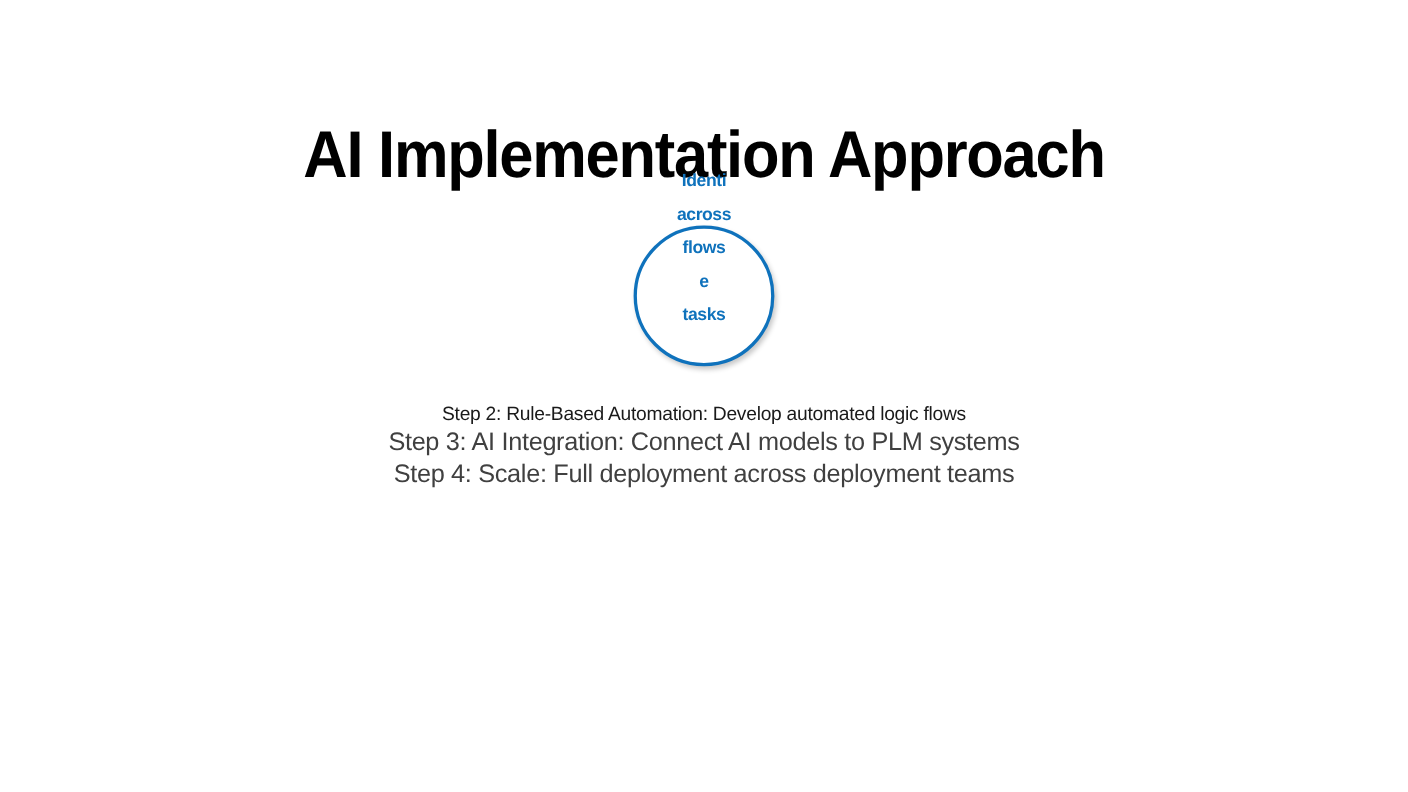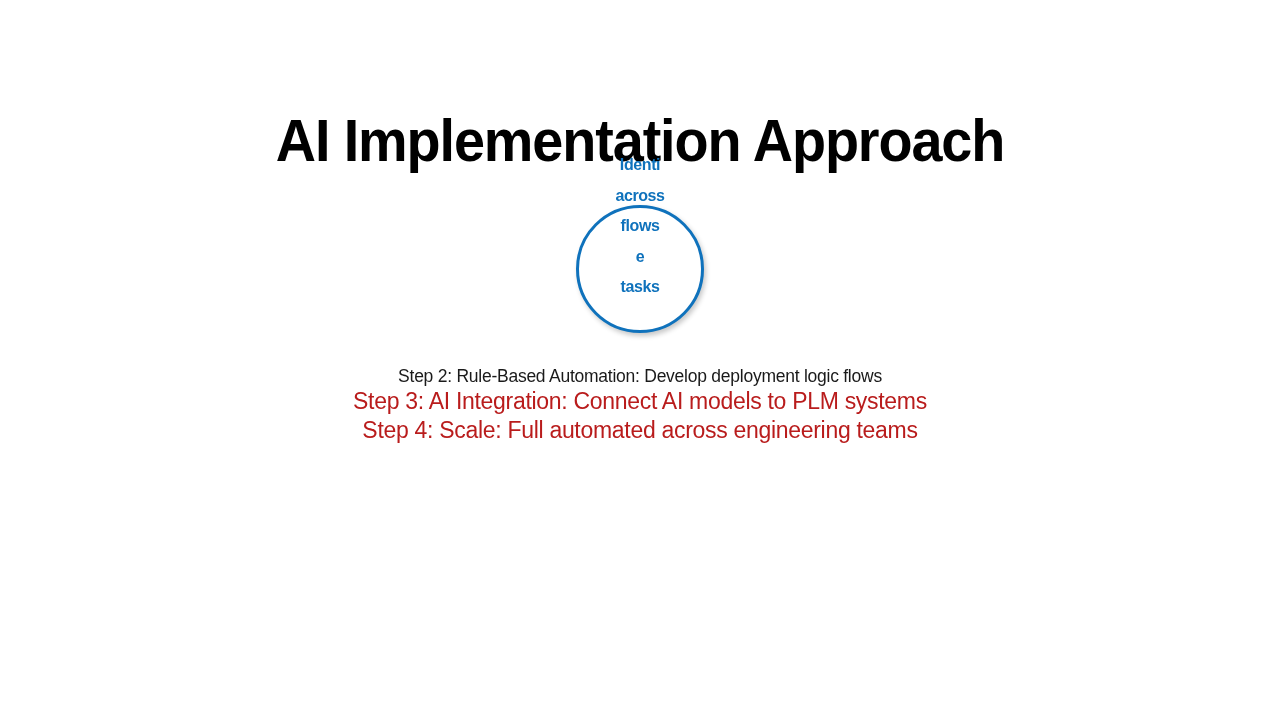--- a/index.html
+++ b/index.html
@@ -93,21 +93,21 @@
     position: absolute;
     left: 0;
     top: 387px;
     width: 1280px;
     text-align: center;
     font-family: "Liberation Sans", sans-serif;
     font-size: 23px;
     line-height: 29px;
     font-weight: 400;
     letter-spacing: -0.3px;
-    color: #b91c1c;
+    color: #404040;
     z-index: 1;
     white-space: nowrap;
   }
   .step-block div {
     display: block;
   }
 </style>
 </head>
 <body>
 
@@ -118,20 +118,20 @@
   <div class="circle-node"></div>
 
   <div class="circle-label">
     <span>Identi</span>
     <span>across</span>
     <span>flows</span>
     <span>e</span>
     <span>tasks</span>
   </div>
 
-  <div class="step-small">Step 2: Rule-Based Automation: Develop deployment logic flows</div>
+  <div class="step-small">Step 2: Rule-Based Automation: Develop automated logic flows</div>
 
   <div class="step-block">
     <div>Step 3: AI Integration: Connect AI models to PLM systems</div>
-    <div>Step 4: Scale: Full automated across engineering teams</div>
+    <div>Step 4: Scale: Full deployment across deployment teams</div>
   </div>
 
 </div>
 
 </body></html>

